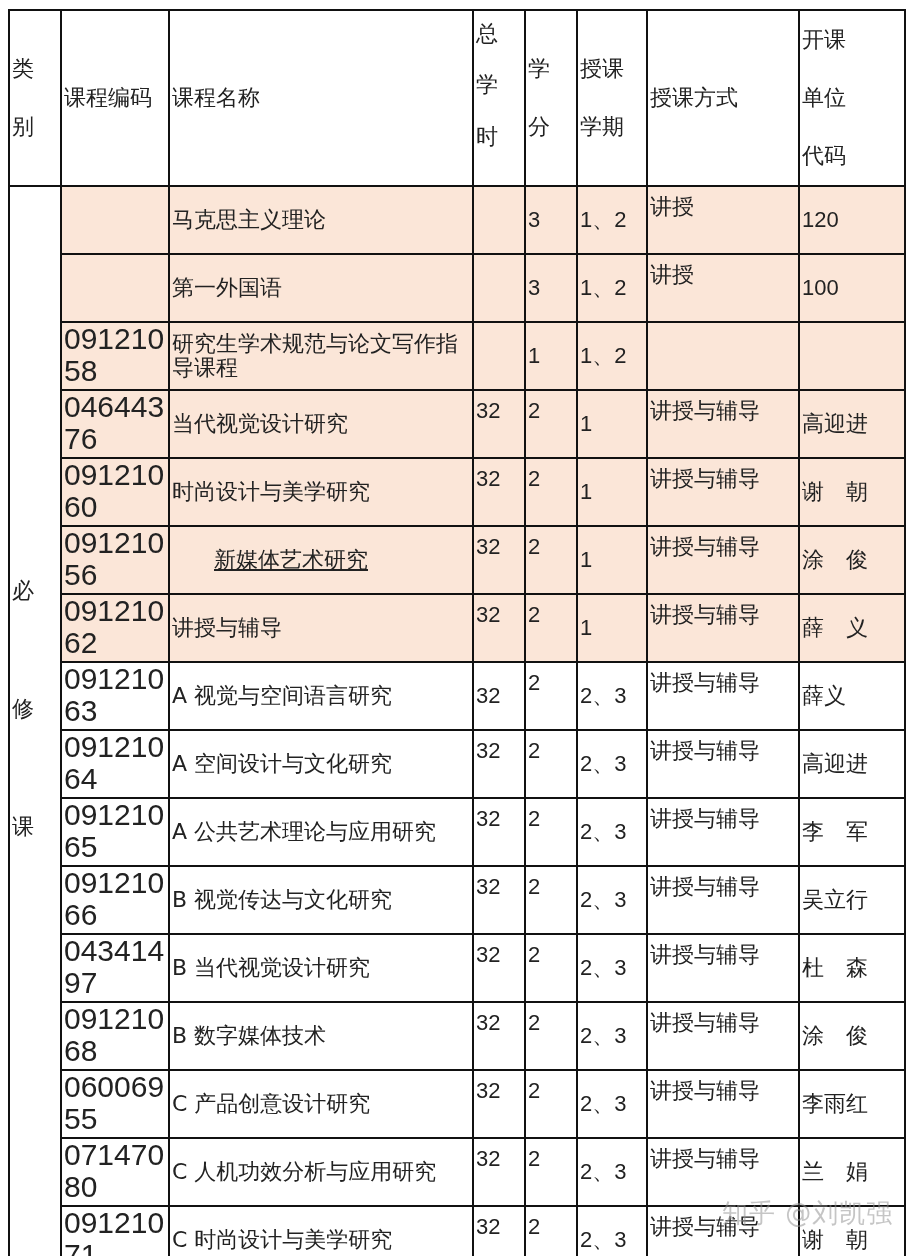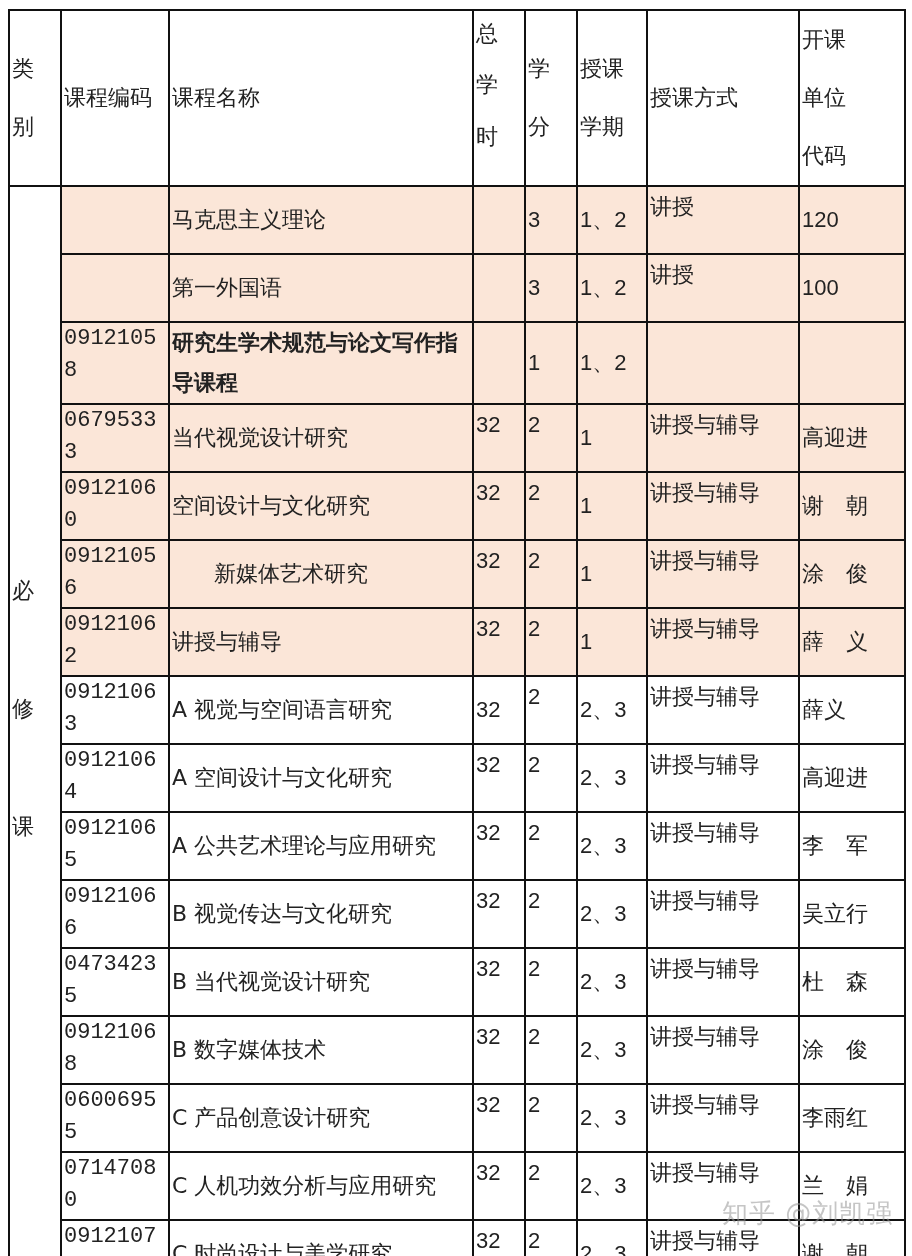--- a/index.html
+++ b/index.html
@@ -6,23 +6,23 @@
   body{width:912px;height:1256px;position:relative;overflow:hidden;font-family:"DejaVu Sans","Liberation Sans",sans-serif;color:#222;}
   table{position:absolute;left:8px;top:9px;border-collapse:collapse;table-layout:fixed;width:896px;}
   td,th{border:2px solid #111;padding:0 2px;font-size:22px;font-weight:normal;text-align:left;vertical-align:middle;line-height:28px;overflow:hidden;}
   th{height:147px;background:#fff;}
   td{height:60px;}
   tr.hl td.c{background:#fbe6d8;}
   .cat{background:#fff;text-align:left;}
   .cat span{display:block;margin:28px 0;}
   .num{font-family:"Liberation Sans",sans-serif;}
   .top{vertical-align:top;padding-top:6px;}
-  .code{font-family:Liberation Mono, monospace;font-size:22px;line-height:32px;word-break:break-all;vertical-align:top;}
+  .code{font-family:Liberation Sans, sans-serif;font-size:30px;line-height:32px;word-break:break-all;vertical-align:top;}
   .vh span{display:block;line-height:58px;}
-  .indent{padding-left:44px;}
+  .indent{padding-left:44px;text-decoration:underline;}
   .wm{position:absolute;left:722px;top:1196px;font-size:26px;color:rgba(150,150,150,0.55);letter-spacing:1px;}
 </style>
 </head>
 <body>
 
 <table>
   <colgroup>
     <col style="width:52px">
       <col style="width:108px">
       <col style="width:304px">
@@ -80,39 +80,39 @@
         <td class="c code"></td>
         <td class="c">第一外国语</td>
         <td class="c num "></td>
         <td class="c num">3</td>
         <td class="c num">1、2</td>
         <td class="c top">讲授</td>
         <td class="c num">100</td>
       </tr>
       <tr class="hl">
         <td class="c code">09121058</td>
-        <td class="c" style="line-height: 40px; font-weight: bold;">研究生学术规范与论文写作指导课程</td>
+        <td class="c" style="line-height: 24px;">研究生学术规范与论文写作指导课程</td>
         <td class="c num "></td>
         <td class="c num">1</td>
         <td class="c num">1、2</td>
         <td class="c top"></td>
         <td class="c num"></td>
       </tr>
       <tr class="hl">
-        <td class="c code">06795333</td>
+        <td class="c code">04644376</td>
         <td class="c">当代视觉设计研究</td>
         <td class="c num " style="vertical-align: top; padding-top: 6px;">32</td>
         <td class="c num" style="vertical-align: top; padding-top: 6px;">2</td>
         <td class="c num">1</td>
         <td class="c top">讲授与辅导</td>
         <td class="c num">高迎进</td>
       </tr>
       <tr class="hl">
         <td class="c code">09121060</td>
-        <td class="c">空间设计与文化研究</td>
+        <td class="c">时尚设计与美学研究</td>
         <td class="c num " style="vertical-align: top; padding-top: 6px;">32</td>
         <td class="c num" style="vertical-align: top; padding-top: 6px;">2</td>
         <td class="c num">1</td>
         <td class="c top">讲授与辅导</td>
         <td class="c num">谢　朝</td>
       </tr>
       <tr class="hl">
         <td class="c code">09121056</td>
         <td class="c indent">新媒体艺术研究</td>
         <td class="c num " style="vertical-align: top; padding-top: 6px;">32</td>
@@ -160,21 +160,21 @@
       <tr>
         <td class="c code">09121066</td>
         <td class="c">B 视觉传达与文化研究</td>
         <td class="c num" style="vertical-align: top; padding-top: 6px;">32</td>
         <td class="c num" style="vertical-align: top; padding-top: 6px;">2</td>
         <td class="c num">2、3</td>
         <td class="c top">讲授与辅导</td>
         <td class="c num">吴立行</td>
       </tr>
       <tr>
-        <td class="c code">04734235</td>
+        <td class="c code">04341497</td>
         <td class="c">B 当代视觉设计研究</td>
         <td class="c num" style="vertical-align: top; padding-top: 6px;">32</td>
         <td class="c num" style="vertical-align: top; padding-top: 6px;">2</td>
         <td class="c num">2、3</td>
         <td class="c top">讲授与辅导</td>
         <td class="c num">杜　森</td>
       </tr>
       <tr>
         <td class="c code">09121068</td>
         <td class="c">B 数字媒体技术</td>

